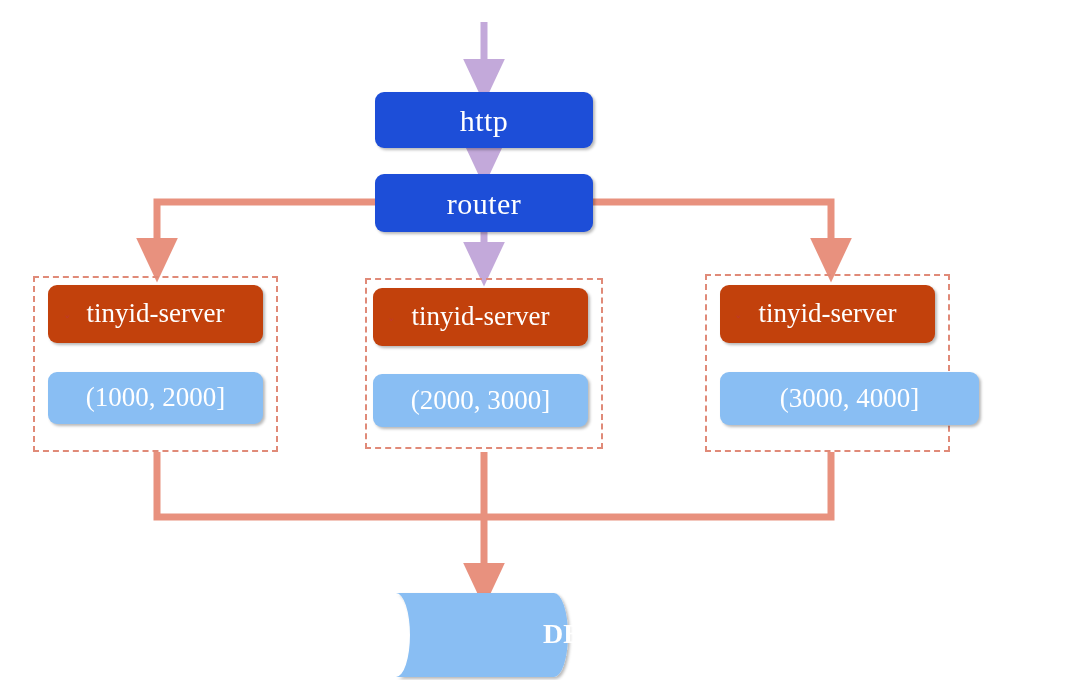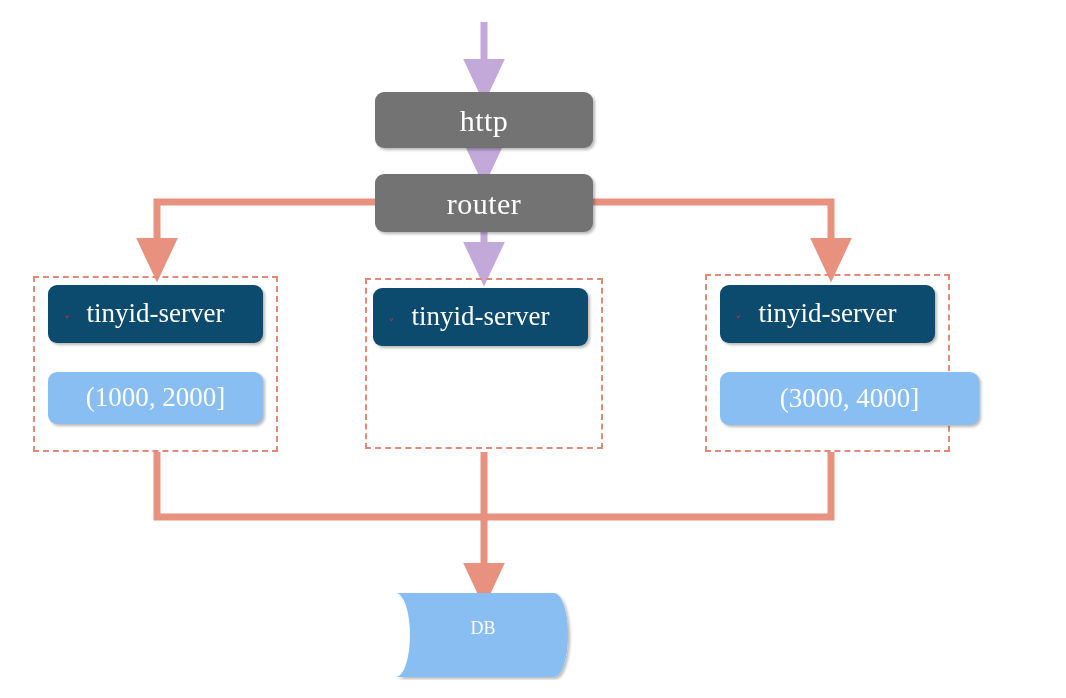--- a/index.html
+++ b/index.html
@@ -34,26 +34,26 @@
     text-align: center;
     line-height: 1.1;
     user-select: none;
     white-space: nowrap;
   }
   .rounded {
     border-radius: 9px;
     box-shadow: 2px 2px 3px rgba(0,0,0,0.28);
   }
   .node-http, .node-router {
-    background: #737373;
+    background: #1d4ed8;
     font-size: 30px;
     letter-spacing: 0.5px;
   }
   .node-server {
-    background: #0c4a6e;
+    background: #c2410c;
     font-size: 27px;
   }
   .node-range {
     background: #89bef3;
     font-size: 27px;
   }
   .group-box {
     position: absolute;
     box-sizing: border-box;
     border: 2px dashed #e08a78;
@@ -66,26 +66,27 @@
     line-height: 1;
     font-family: "DejaVu Sans", sans-serif;
     user-select: none;
   }
   .db-wrap {
     position: absolute;
   }
   .db-label {
     position: absolute;
     color: #ffffff;
-    font-size: 18px;
+    font-size: 28px;
     left: 0;
     top: 0;
     width: 100%;
-    text-align: center;
+    text-align: right;
     user-select: none;
+    font-weight: bold;
   }
 </style>
 </head>
 <body>
 
 <div id="canvas">
 
   <svg id="svg-layer" viewBox="0 0 1066 698" xmlns="http://www.w3.org/2000/svg">
     <defs>
       <marker id="arrow-purple" markerWidth="10" markerHeight="10" refX="3.2" refY="3" orient="auto" markerUnits="strokeWidth">
@@ -148,20 +149,23 @@
     <span>(1000, 2000]</span>
   </div>
 
   <div class="group-box" style="left:365px; top:278px; width:238px; height:171px;"></div>
 
   <div class="node rounded node-server" style="left:373px; top:288px; width:215px; height:58px;">
     <span>tinyid-server</span>
   </div>
   <span class="squiggle" style="left:388px; top:318px;">ˇ</span>
 
+  <div class="node rounded node-range" style="left:373px; top:374px; width:215px; height:53px;">
+    <span>(2000, 3000]</span>
+  </div>
 
   <div class="group-box" style="left:705px; top:274px; width:245px; height:178px;"></div>
 
   <div class="node rounded node-server" style="left:720px; top:285px; width:215px; height:58px;">
     <span>tinyid-server</span>
   </div>
   <span class="squiggle" style="left:735px; top:315px;">ˇ</span>
 
   <div class="node rounded node-range" style="left:720px; top:372px; width:259px; height:53px;">
     <span>(3000, 4000]</span>

